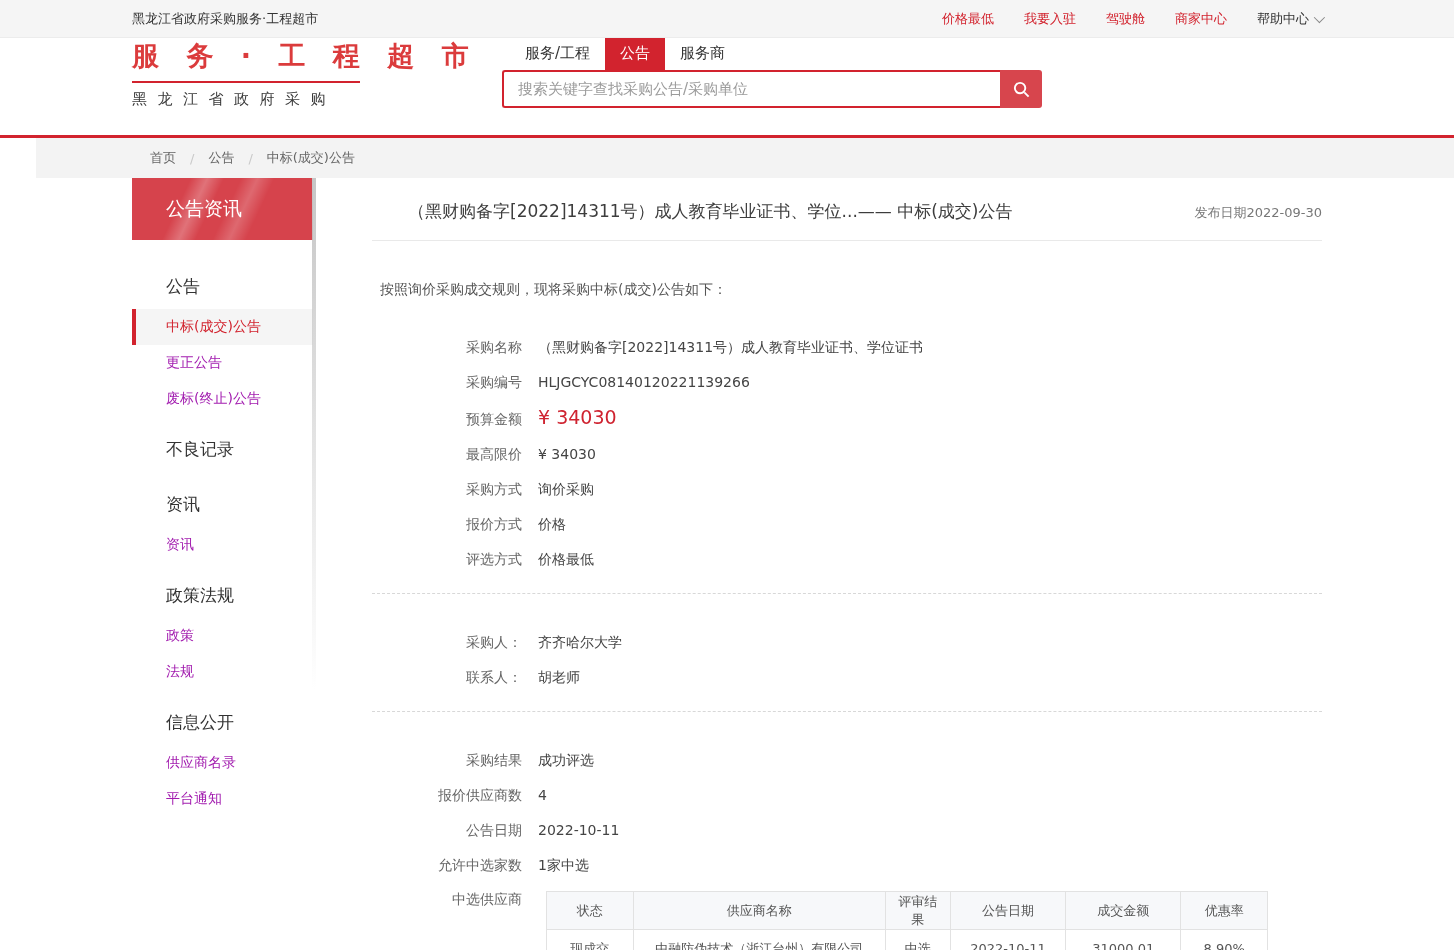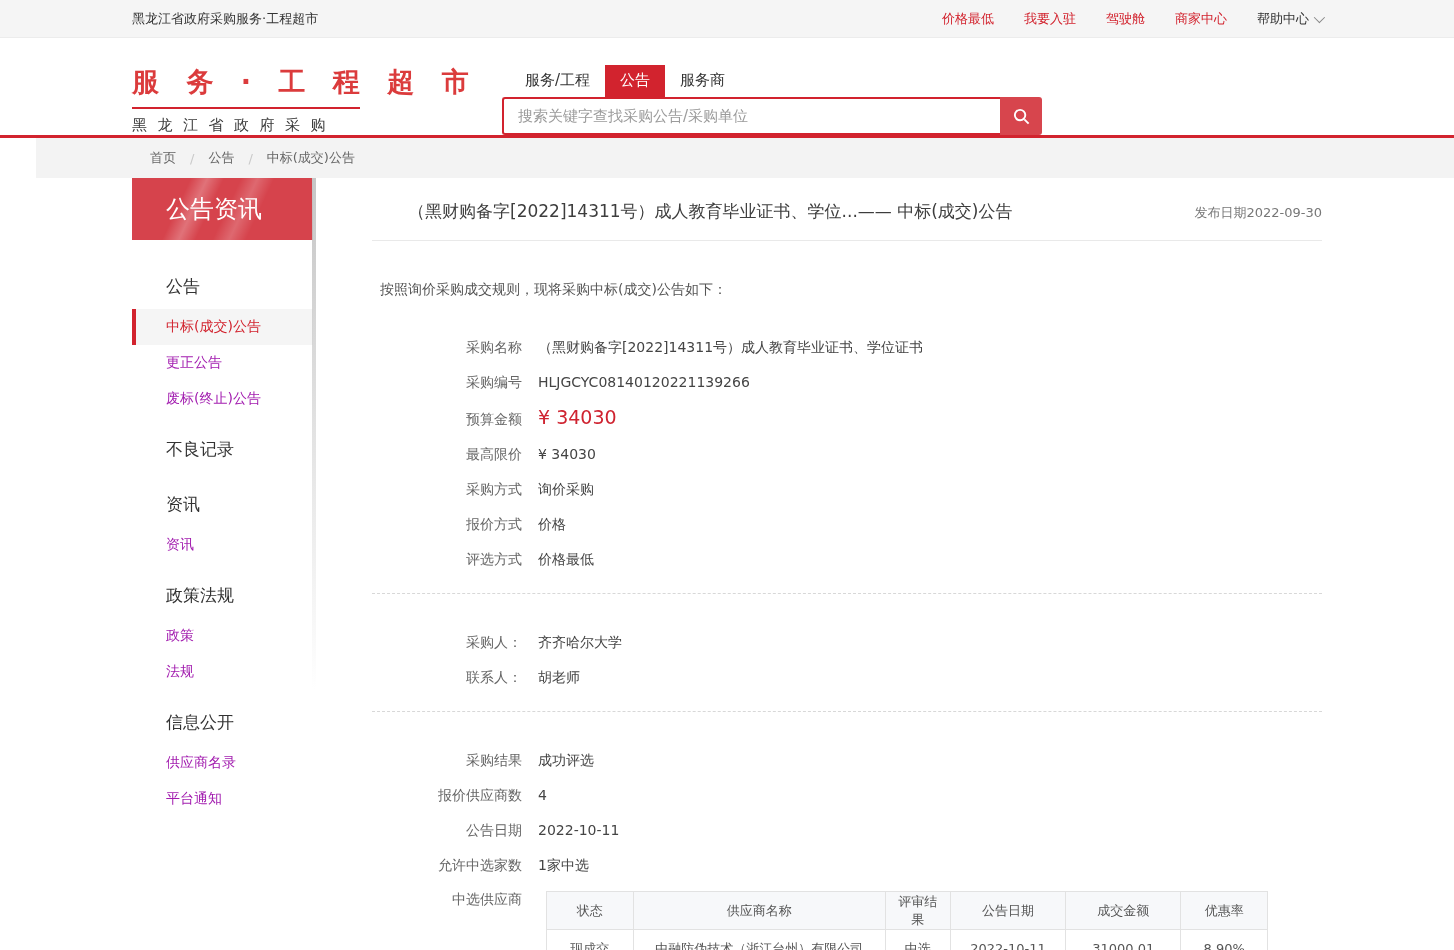--- a/index.html
+++ b/index.html
@@ -12,21 +12,21 @@
   .topbar .container { display:flex; align-items:center; height:100%; }
   .site-title { font-size:13px; color:#333; }
   .topbar-links { margin-left:auto; display:flex; align-items:center; gap:30px; }
   .toplink { font-size:13px; color:#d2232e; cursor:pointer; }
   .help-menu { font-size:13px; color:#333; cursor:pointer; display:flex; align-items:center; gap:5px; }
   .chev { width:8px; height:8px; border-right:1px solid #888; border-bottom:1px solid #888;
     transform:rotate(45deg) translateY(-2px); display:inline-block; }
 
   
   .header { height:97px; background:#fff; }
-  .header .container { display:flex; height:100%; align-items:flex-end; }
+  .header .container { display:flex; height:100%; align-items:flex-start; }
   .logo { width:370px; }
   .logo-top { color:#db3b3c; font-size:27px; font-weight:bold; letter-spacing:9px; white-space:nowrap; }
   .logo-rule { border-bottom:2px solid #d2232e; margin:7px 0 7px; width:228px; }
   .logo-sub { color:#3a3a3a; font-size:15px; letter-spacing:10.5px; white-space:nowrap; }
   .search-zone { width:540px; }
   .tabs { display:flex; align-items:flex-end; gap:0; margin-left:8px; }
   .tab { font-size:15px; color:#333; padding:6px 15px 7px; cursor:pointer; }
   .tab.active { background:#d2232e; color:#fff; }
   .searchbar { display:flex; height:38px; }
   .search-input { flex:1; border:2px solid #d2232e; border-right:none; outline:none;
@@ -43,21 +43,21 @@
   .crumbbar .container { display:flex; align-items:center; height:100%; gap:14px; }
   .crumb { font-size:13px; color:#666; cursor:pointer; }
   .crumb.current { cursor:default; }
   .crumb-sep { font-size:13px; color:#c9c9c9; }
 
   
   .page { display:flex; align-items:flex-start; }
   .sidebar { width:181px; position:relative; flex-shrink:0; }
   .sidebar::after { content:''; position:absolute; top:0; right:-3px; width:4px; height:512px;
     background:linear-gradient(#c6c6c6, rgba(198,198,198,0)); }
-  .side-header { height:62px; background-color:#d6434c; color:#fff; font-size:24px;
+  .side-header { height:62px; background-color:#d6434c; color:#fff; font-size:19px;
     display:flex; align-items:center; padding-left:34px;
     background-image:linear-gradient(115deg, rgba(255,255,255,0) 28%, rgba(255,255,255,.25) 36%,
       rgba(255,255,255,0) 44%, rgba(255,255,255,0) 52%, rgba(255,255,255,.2) 60%, rgba(255,255,255,0) 68%); }
   .side-list { padding:14px 0 20px; }
   .group-title { font-size:17px; color:#333; padding:11px 0 11px 34px; margin-top:10px; cursor:pointer; }
   .side-item { font-size:14px; color:#a21caf; padding:9px 0 9px 34px; cursor:pointer; }
   .side-item.active { color:#d2232e; background:#f5f5f5; border-left:4px solid #d2232e; padding-left:30px; }
 
   
   .main { flex:1; padding:0 0 0 59px; min-width:0; }

